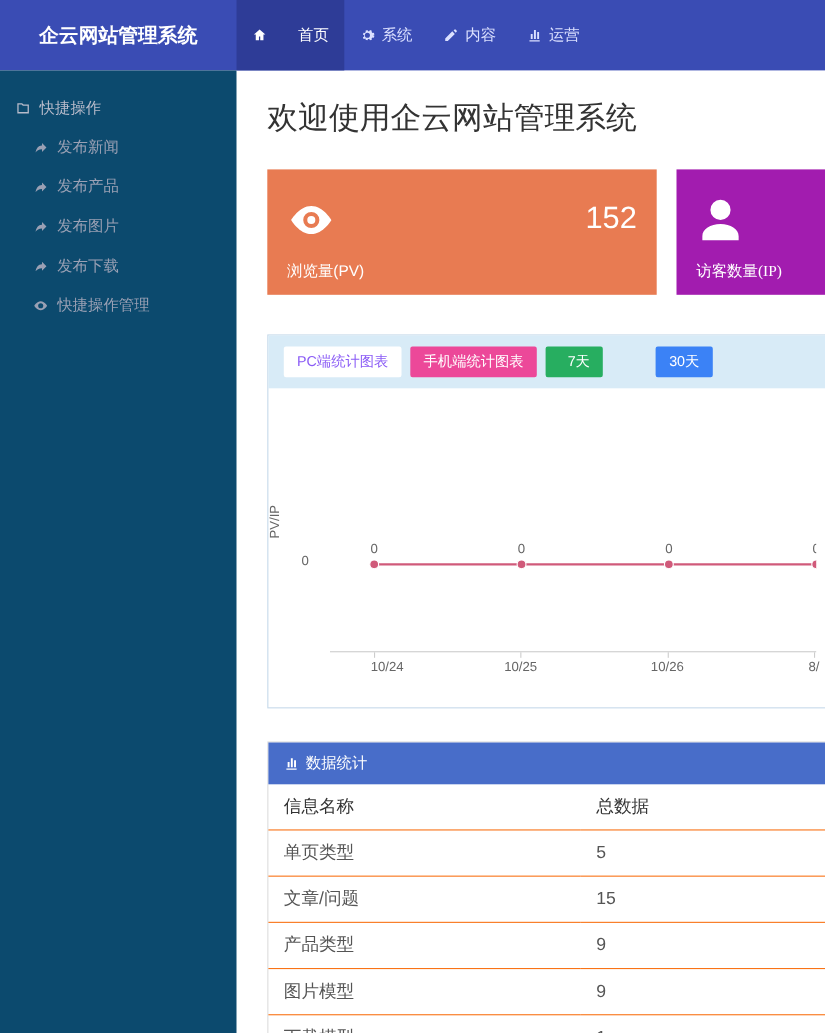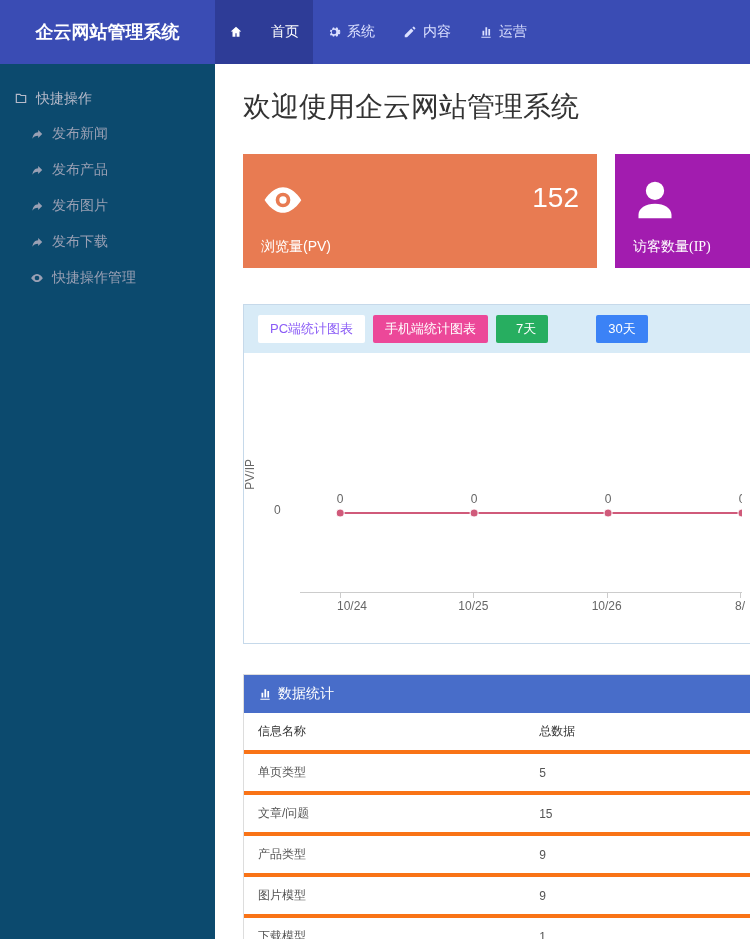--- a/index.html
+++ b/index.html
@@ -42,21 +42,21 @@
 .y-tick { position: absolute; left: 30px; font-size: 12px; color: #666; }
 .plot { position: absolute; left: 56px; right: 10px; top: 20px; bottom: 50px; }
 .xaxis-line { position: absolute; left: 56px; right: 10px; bottom: 50px; height: 1px; background: #ccc; }
 .xaxis-tick { position: absolute; bottom: 30px; font-size: 12px; color: #666; transform: translateX(-50%); }
 .xaxis-tickmark { position: absolute; bottom: 45px; width: 1px; height: 5px; background: #ccc; }
 
 .stats-panel { width: 510px; margin-top: 30px; border: 1px solid #ddd; }
 .stats-head { background: #486dc9; color: #fff; padding: 10px 14px; font-size: 14px; display: flex; gap: 6px; align-items: center; }
 .stats-head svg { width: 14px; height: 14px; fill: #fff; }
 .stats-table { width: 100%; border-collapse: collapse; }
-.stats-table th, .stats-table td { text-align: left; padding: 10px 14px; border-bottom: 4px solid #f97316; font-size: 12px; font-weight: normal; }
+.stats-table th, .stats-table td { text-align: left; padding: 10px 14px; border-bottom: 1px solid #f97316; font-size: 16px; font-weight: normal; }
 .stats-table th { color: #333; }
 .stats-table td { color: #555; }
 </style>
 </head>
 <body>
 
 <div class="topbar">
   <div class="brand">企云网站管理系统</div>
   <div class="topnav">
     <div class="topnav-item active">

